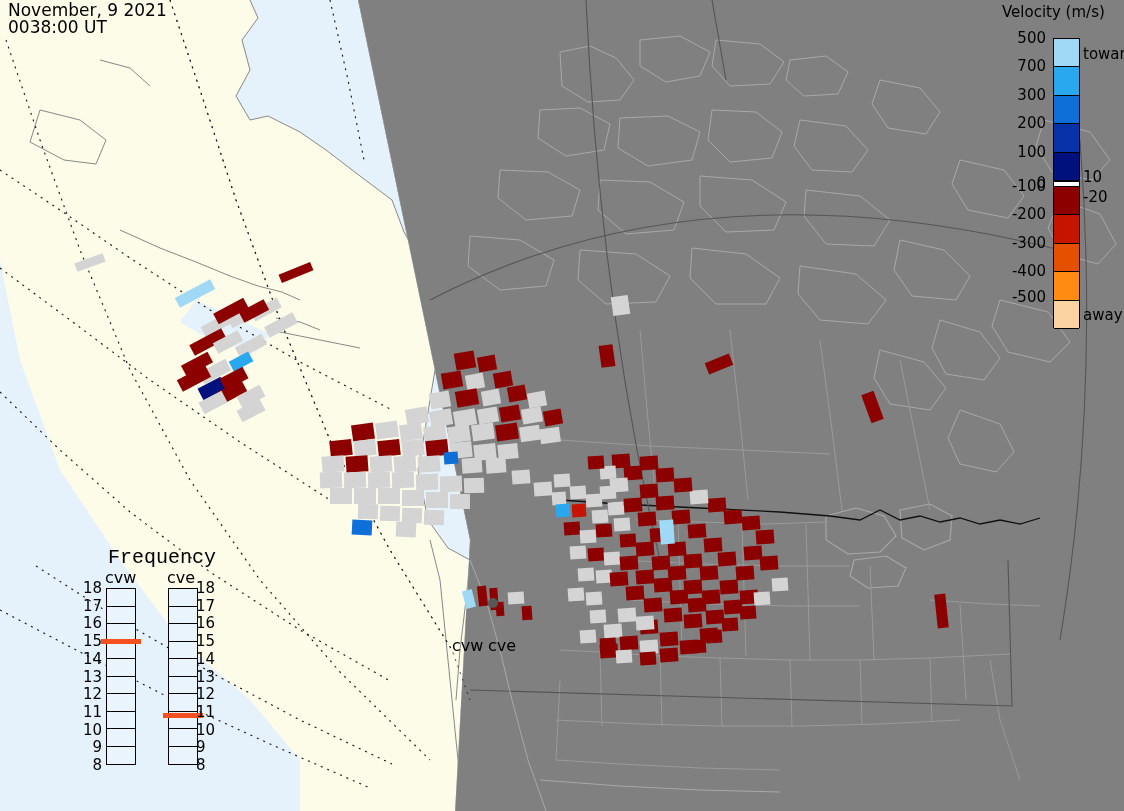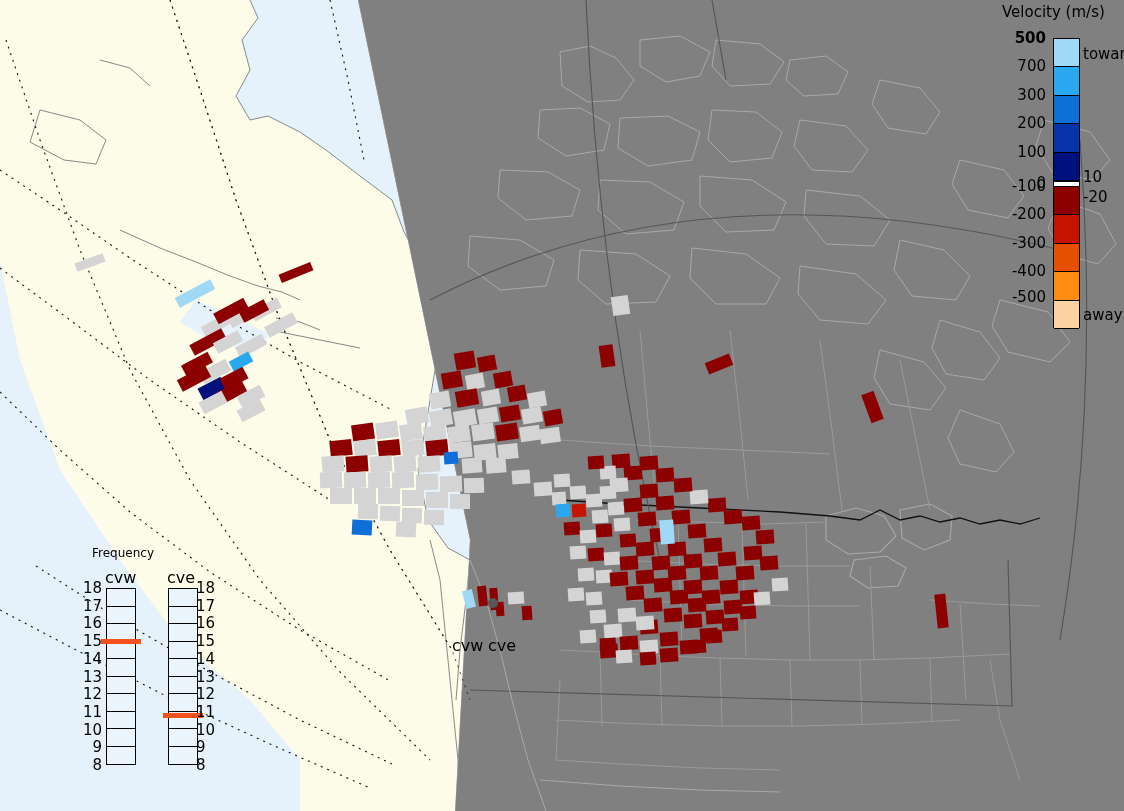--- a/index.html
+++ b/index.html
@@ -24,21 +24,21 @@
   .cbar-sep{border-bottom:1px solid #000;}
   #cbar-ticks{position:absolute;left:0px;top:0px;width:70px;height:345px;}
   .cbar-tick{position:absolute;right:4px;font-size:15px;color:#000;
              text-align:right;white-space:nowrap;transform:translateY(-50%);}
   #cbar-side{position:absolute;left:103px;top:0;width:41px;height:345px;overflow:hidden;}
   .cbar-side-lbl{position:absolute;left:0px;font-size:15px;color:#000;white-space:nowrap;
                  transform:translateY(-50%);}
 
   
   #frequency-legend{position:absolute;left:82px;top:546px;width:160px;height:250px;z-index:40;}
-  #freq-title{position:absolute;left:10px;top:0px;font-size:12px;color:#000;}
+  #freq-title{position:absolute;left:26px;top:0px;font-size:20px;color:#000;font-family:Liberation Mono, monospace;}
   .freq-col-title{position:absolute;top:22px;font-size:16px;color:#000;}
   .freq-box{position:absolute;top:42px;width:30px;height:177px;
             border:1.5px solid #000;box-sizing:border-box;background:#eaf4fd;}
   .freq-cell{height:10%;box-sizing:border-box;border-bottom:1px solid #000;}
   .freq-cell.last{border-bottom:none;}
   .freq-marker{position:absolute;height:5px;background:#f4511e;}
   .freq-ticks{position:absolute;top:42px;width:26px;height:177px;}
   .freq-tick{position:absolute;font-size:15px;color:#000;transform:translateY(-50%);
              white-space:nowrap;}
   .freq-ticks.left .freq-tick{right:2px;text-align:right;}
@@ -383,38 +383,42 @@
         <rect x="478" y="586" width="9" height="20" fill="#8c0000" transform="rotate(-6 482.5 596)"></rect>
         <rect x="490" y="588" width="8" height="22" fill="#8c0000" transform="rotate(-4 494 599)"></rect>
         <rect x="496" y="602" width="8" height="14" fill="#8c0000" transform="rotate(-4 500 609)"></rect>
         <rect x="508" y="592" width="16" height="12" fill="#d4d4d4" transform="rotate(-4 516 598)"></rect>
         <rect x="522" y="606" width="10" height="14" fill="#8c0000" transform="rotate(-4 527 613)"></rect>
       </g>
 
     <circle cx="493" cy="603" r="5" fill="#585858"></circle>
   </svg>
 
+  <div id="timestamp">
+    <div>November, 9 2021</div>
+    <div>0038:00 UT</div>
+  </div>
 
   <div id="velocity-legend">
     <div id="velocity-title">Velocity (m/s)</div>
     <div id="cbar-wrap">
         <div class="cbar-band cbar-sep" style="background: rgb(159, 217, 246); height: 28.4px;"></div>
         <div class="cbar-band cbar-sep" style="background: rgb(41, 168, 239); height: 28.4px;"></div>
         <div class="cbar-band cbar-sep" style="background: rgb(15, 111, 216); height: 28.4px;"></div>
         <div class="cbar-band cbar-sep" style="background: rgb(7, 51, 168); height: 28.4px;"></div>
         <div class="cbar-band cbar-sep" style="background: rgb(0, 17, 126); height: 28.4px;"></div>
         <div class="cbar-band" style="background: rgb(255, 255, 255); height: 6px; border-top: 1px solid rgb(0, 0, 0); border-bottom: 1px solid rgb(0, 0, 0);"></div>
         <div class="cbar-band cbar-sep" style="background: rgb(140, 0, 0); height: 28.4px;"></div>
         <div class="cbar-band cbar-sep" style="background: rgb(198, 20, 0); height: 28.4px;"></div>
         <div class="cbar-band cbar-sep" style="background: rgb(228, 79, 0); height: 28.4px;"></div>
         <div class="cbar-band cbar-sep" style="background: rgb(255, 140, 18); height: 28.4px;"></div>
         <div class="cbar-band cbar-sep" style="background: rgb(251, 211, 163); height: 28.4px;"></div>
       </div>
     <div id="cbar-ticks">
-        <div class="cbar-tick" style="top: 38px; font-weight: bold;">500</div>
+        <div class="cbar-tick" style="top: 38px;">500</div>
         <div class="cbar-tick" style="top: 66.4px;">700</div>
         <div class="cbar-tick" style="top: 94.8px;">300</div>
         <div class="cbar-tick" style="top: 123.2px;">200</div>
         <div class="cbar-tick" style="top: 151.6px;">100</div>
         <div class="cbar-tick" style="top: 183px;">0</div>
         <div class="cbar-tick" style="top: 186px;">-100</div>
         <div class="cbar-tick" style="top: 214.4px;">-200</div>
         <div class="cbar-tick" style="top: 242.8px;">-300</div>
         <div class="cbar-tick" style="top: 271.2px;">-400</div>
         <div class="cbar-tick" style="top: 297px;">-500</div>

